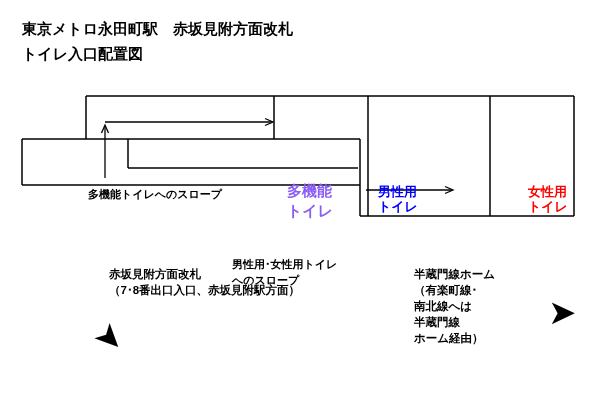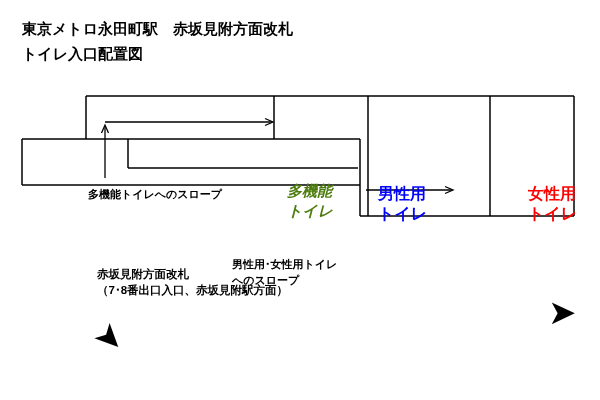--- a/index.html
+++ b/index.html
@@ -35,23 +35,23 @@
   #diagram {
     position: absolute;
     left: 0; top: 80px;
     width: 600px;
     height: 160px;
   }
   #diagram svg { display: block; }
 
   .room-label {
     position: absolute;
-    font-size: 16px;
-    font-weight: bold;
-    line-height: 20px;
+    font-size: 13px;
+    font-weight: bold;
+    line-height: 15px;
     white-space: nowrap;
     text-align: left;
   }
   #label-multi {
     left: 287px;
     top: 101px;
     font-size: 15px;
     line-height: 20px;
     color: #000000;
   }
@@ -172,31 +172,36 @@
 
       <g stroke="#000000" stroke-width="1.3" fill="none">
         <path d="M 366 110 L 452 110"></path>
         <path d="M 445 106.5 L 453 110 L 445 113.5"></path>
       </g>
       <g stroke="#000000" stroke-width="1.3" fill="none">
         <path d="M 366 110 L 366 110"></path>
       </g>
     </svg>
 
-    <div class="room-label" id="label-multi" style="white-space: pre; color: #4d7c0f; font-style: italic;">多機能
+    <div class="room-label" id="label-multi" style="white-space: pre; color: #8b5cf6;">多機能
 トイレ</div>
     <div class="room-label" id="label-men" style="white-space: pre; color: rgb(0, 0, 255);">男性用
 トイレ</div>
     <div class="room-label" id="label-women" style="white-space: pre; color: rgb(255, 0, 0);">女性用
 トイレ</div>
 
     <div class="ramp-label" id="label-slope-mw" style="white-space: pre;">男性用･女性用トイレ
 へのスロープ</div>
     <div class="ramp-label" id="label-slope-multi" style="white-space: pre;">多機能トイレへのスロープ</div>
   </div>
 
-  <div class="caption" id="caption-gate" style="white-space: pre;">赤坂見附方面改札
+  <div class="caption" id="caption-gate" style="white-space: pre; margin-left: 12px;">赤坂見附方面改札
 （7･8番出口入口、赤坂見附駅方面）</div>
   <div class="arrow-glyph" id="arrow-gate">➤</div>
 
+  <div class="caption" id="caption-hanzomon" style="white-space: pre;">半蔵門線ホーム
+（有楽町線･
+南北線へは
+半蔵門線
+ホーム経由）</div>
   <div class="arrow-glyph" id="arrow-hanzomon">➤</div>
 
 </div>
 
 </body></html>

